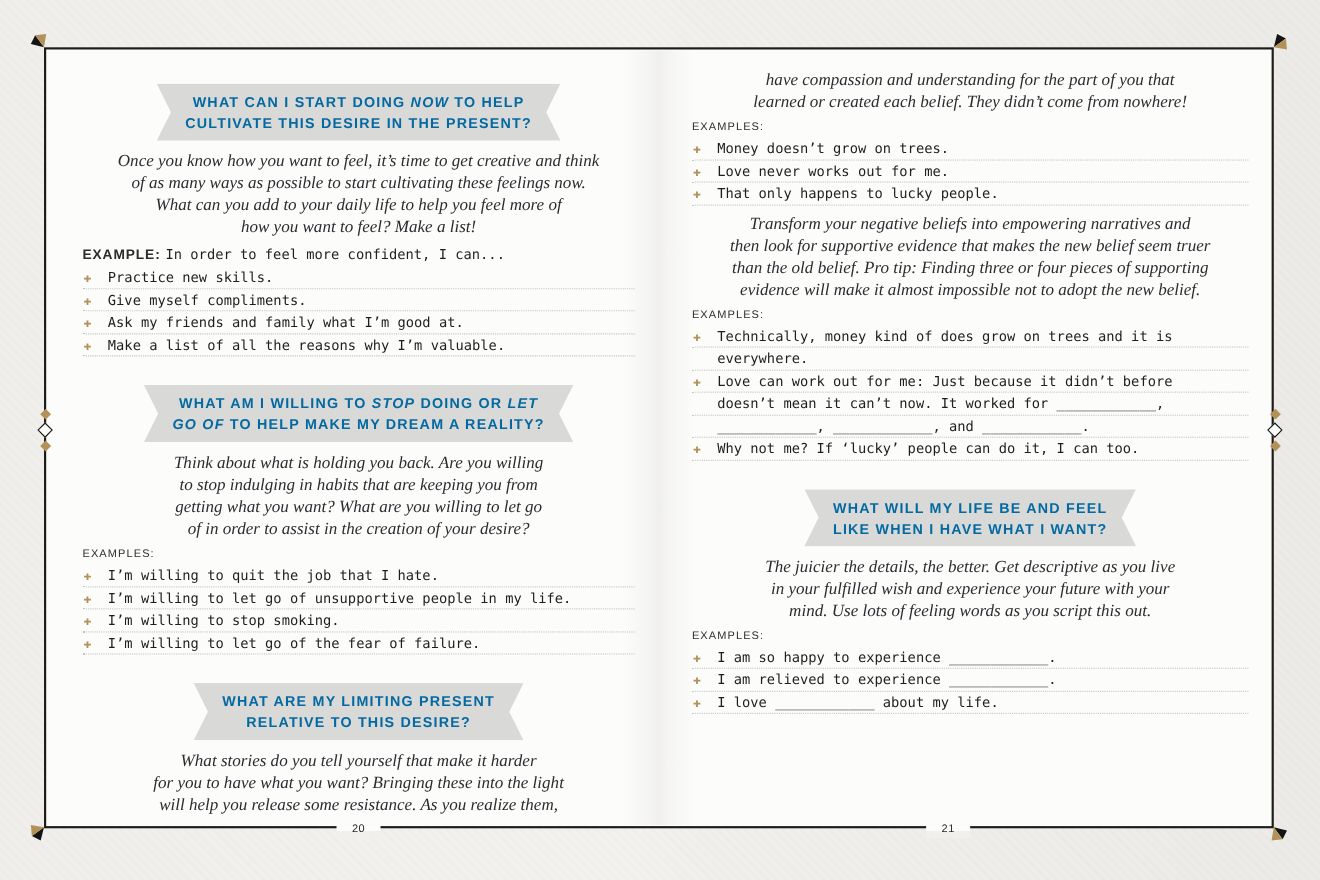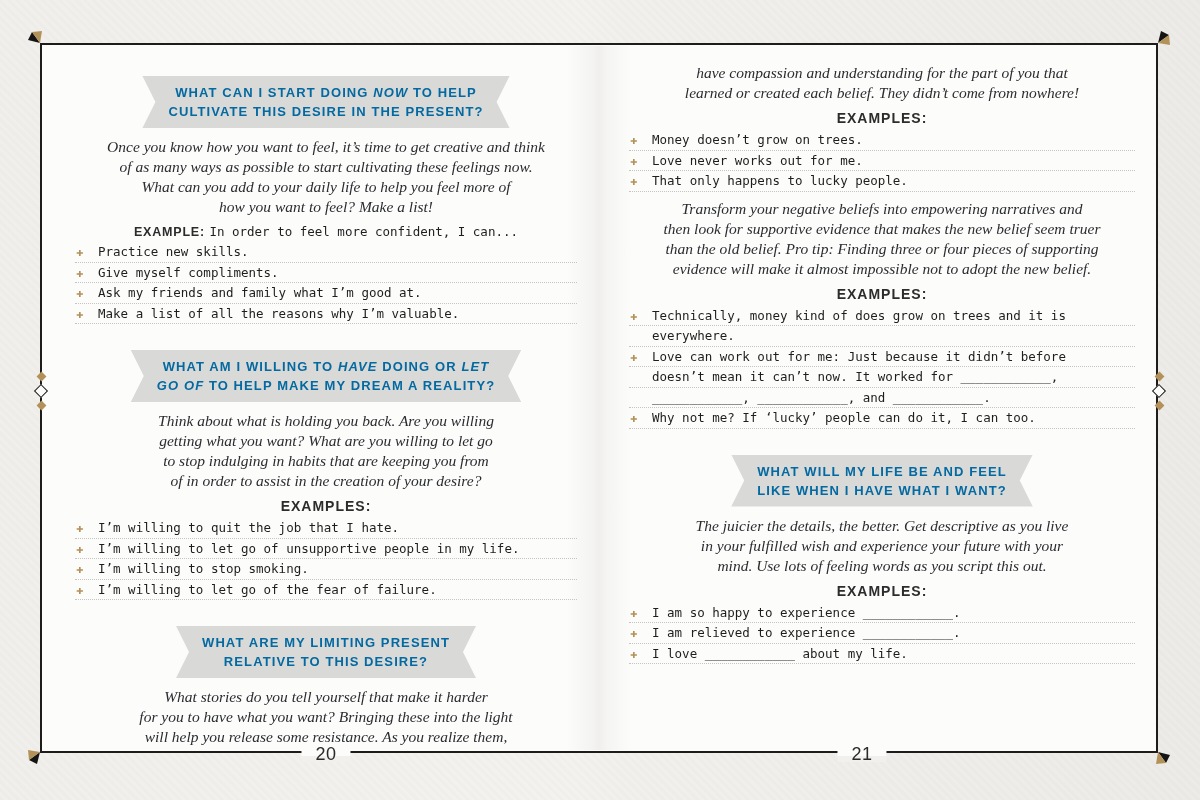--- a/index.html
+++ b/index.html
@@ -29,36 +29,36 @@
     text-align:center;padding:7px 26px;width:max-content;max-width:94%;
     margin:26px auto 9px;
     clip-path:polygon(0 0,100% 0,calc(100% - 13px) 50%,100% 100%,0 100%,13px 50%);
   }
   .banner .it{font-style:italic;}
   
   .intro{font-family:"Liberation Serif", serif;font-style:italic;
     font-size:15.5px;line-height:20px;color:#2b2c30;text-align:center;margin:7px 0 5px;}
   .intro div{white-space:nowrap;text-align:center;}
   
-  .exlabel{font-size:14px;font-weight:bold;letter-spacing:1px;color:#2c2c2c;
-    text-align:center;margin:7px 0 4px;}
+  .exlabel{font-size:10px;font-weight:normal;letter-spacing:1px;color:#2c2c2c;
+    margin:7px 0 4px;}
   
-  .lead{text-align:center;margin:5px 0 2px;white-space:nowrap;}
+  .lead{margin:5px 0 2px;white-space:nowrap;}
   .lead .lead-label{font-weight:bold;font-size:12.5px;letter-spacing:0.8px;color:#2c2c2c;}
   .lead .lead-text{font-family:"DejaVu Sans Mono", monospace;font-size:12.5px;color:#1f1f1f;}
   
   .items{margin:2px 0 0 0;}
   .row{position:relative;padding-left:23px;height:20.5px;line-height:20px;
     border-bottom:1px dotted #c6c4c0;
     font-family:"DejaVu Sans Mono", monospace;font-size:12.5px;color:#1e1e1e;
     white-space:nowrap;box-sizing:border-box;}
   .row .marker{position:absolute;left:1px;top:2px;color:#b3925a;font-size:12px;line-height:16px;}
   
   .pagenum{position:absolute;top:746px;transform:translateX(-50%);
-    padding:0 14px;font-size:18px;letter-spacing:0.5px;color:#2a2a2a;line-height:16px;
+    padding:0 14px;font-size:10px;letter-spacing:0.5px;color:#2a2a2a;line-height:16px;
     background:linear-gradient(#fcfcfb 60%, #f1f0ed 60%);}
   
   .corner{position:absolute;width:26px;height:26px;}
   .corner.tl{left:26px;top:29px;}
   .corner.tr{left:1146px;top:29px;transform:rotate(90deg);}
   .corner.br{left:1146px;top:740px;transform:rotate(180deg);}
   .corner.bl{left:26px;top:740px;transform:rotate(270deg);}
   
   .edge{position:absolute;width:14px;display:flex;flex-direction:column;align-items:center;gap:6px;}
   .edge.left-edge{left:34px;top:373px;}
@@ -114,27 +114,27 @@
         <div>how you want to feel? Make a list!</div>
       </div>
       <div class="lead"><span class="lead-label">EXAMPLE:</span> <span class="lead-text">In order to feel more confident, I can...</span></div>
       <div class="items">
         <div class="row"><span class="marker">✚</span><span class="row-text">Practice new skills.</span></div>
         <div class="row"><span class="marker">✚</span><span class="row-text">Give myself compliments.</span></div>
         <div class="row"><span class="marker">✚</span><span class="row-text">Ask my friends and family what I’m good at.</span></div>
         <div class="row"><span class="marker">✚</span><span class="row-text">Make a list of all the reasons why I’m valuable.</span></div>
       </div>
       <div class="banner">
-        <div class="banner-line"><span>WHAT AM I WILLING TO </span><span class="it">HAVE</span><span> DOING OR </span><span class="it">LET</span></div>
+        <div class="banner-line"><span>WHAT AM I WILLING TO </span><span class="it">STOP</span><span> DOING OR </span><span class="it">LET</span></div>
         <div class="banner-line"><span class="it">GO OF</span><span> TO HELP MAKE MY DREAM A REALITY?</span></div>
       </div>
       <div class="intro">
         <div>Think about what is holding you back. Are you willing</div>
+        <div>to stop indulging in habits that are keeping you from</div>
         <div>getting what you want? What are you willing to let go</div>
-        <div>to stop indulging in habits that are keeping you from</div>
         <div>of in order to assist in the creation of your desire?</div>
       </div>
       <div class="exlabel">EXAMPLES:</div>
       <div class="items">
         <div class="row"><span class="marker">✚</span><span class="row-text">I’m willing to quit the job that I hate.</span></div>
         <div class="row"><span class="marker">✚</span><span class="row-text">I’m willing to let go of unsupportive people in my life.</span></div>
         <div class="row"><span class="marker">✚</span><span class="row-text">I’m willing to stop smoking.</span></div>
         <div class="row"><span class="marker">✚</span><span class="row-text">I’m willing to let go of the fear of failure.</span></div>
       </div>
       <div class="banner">

